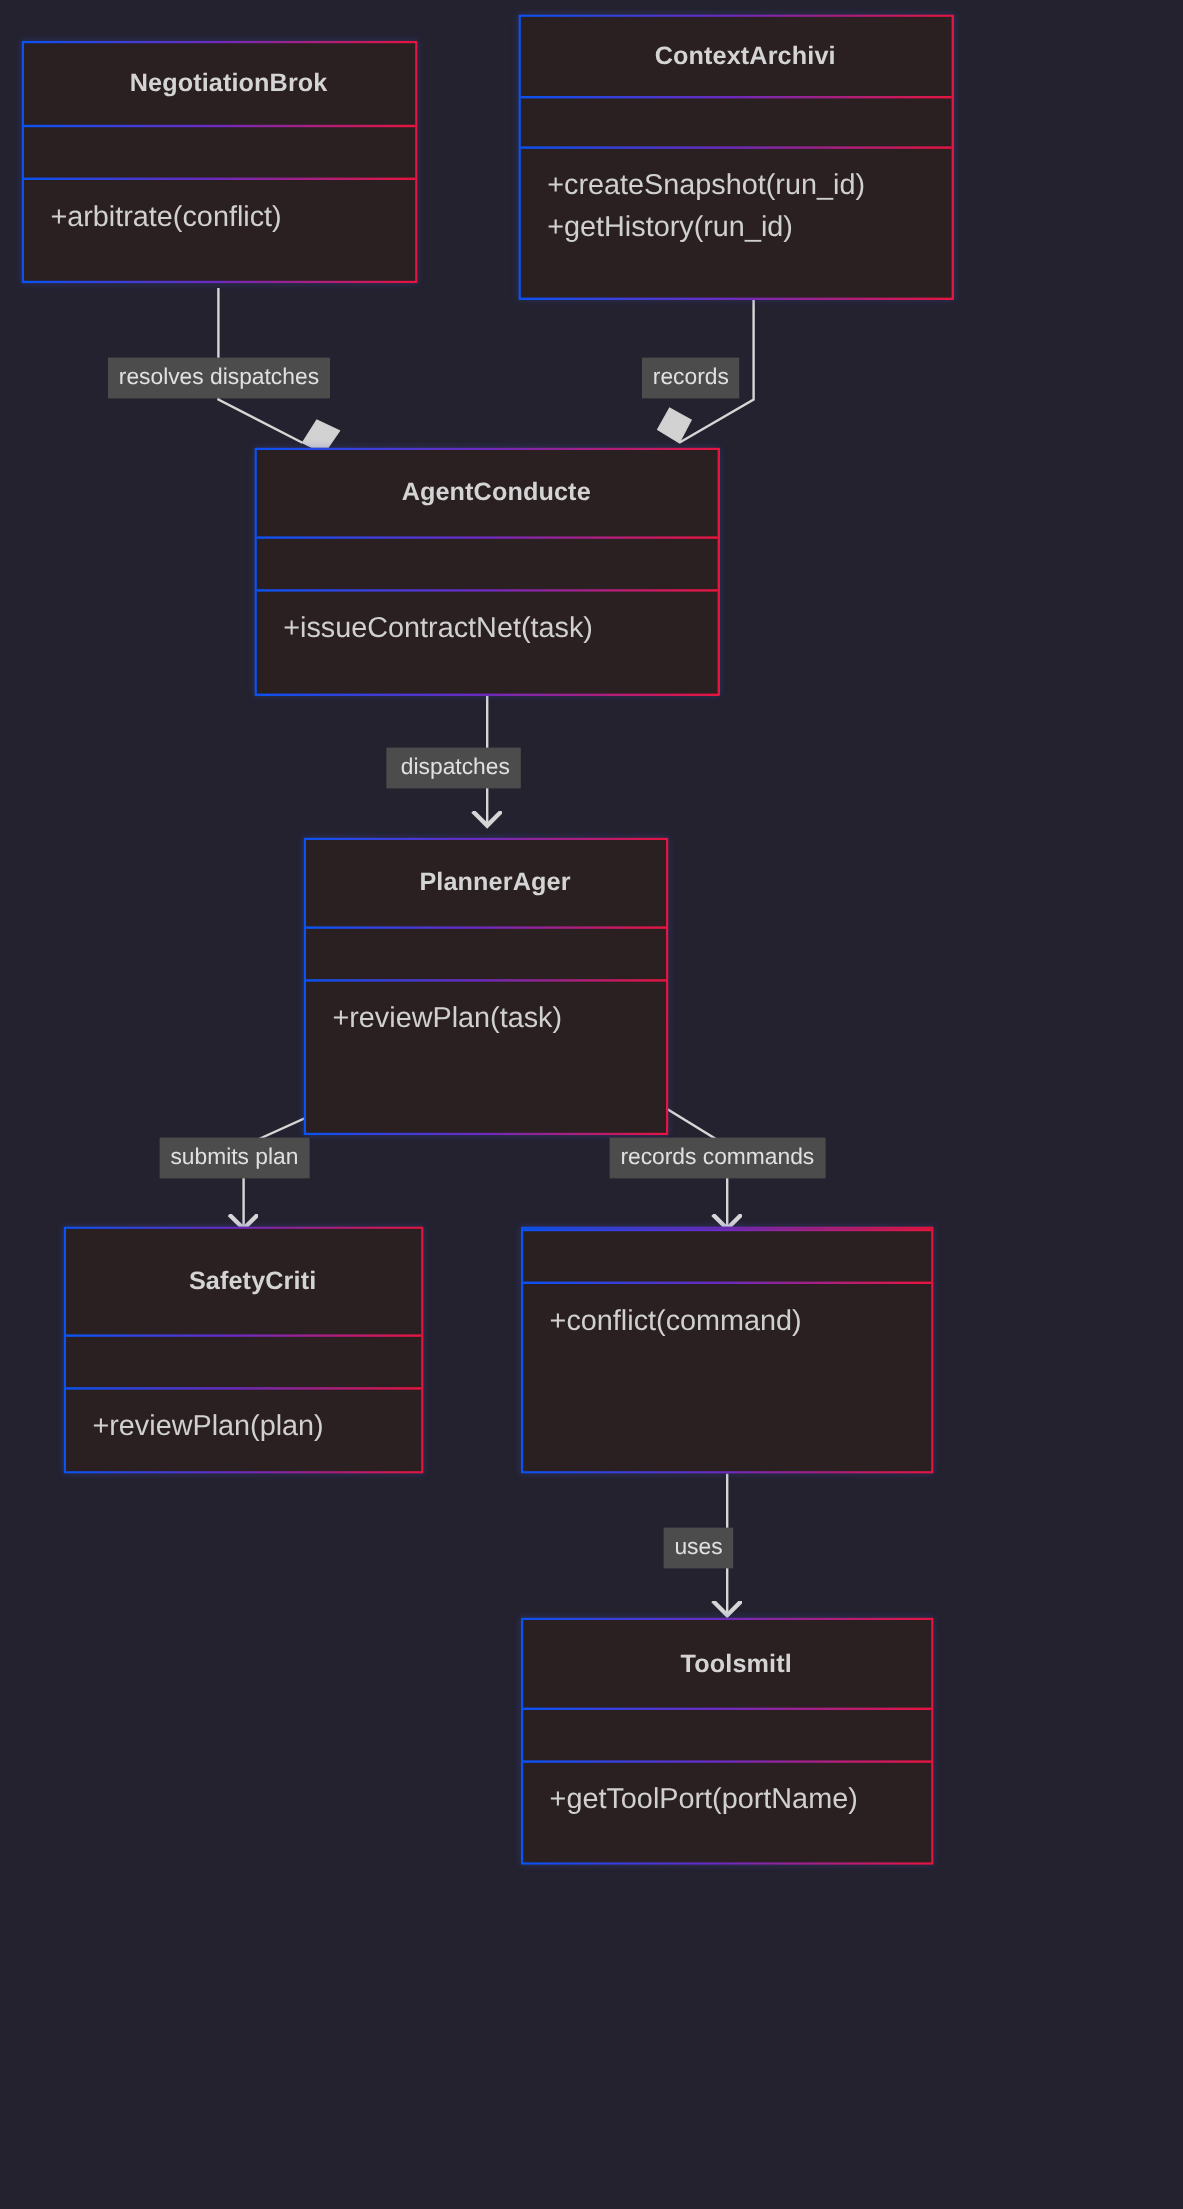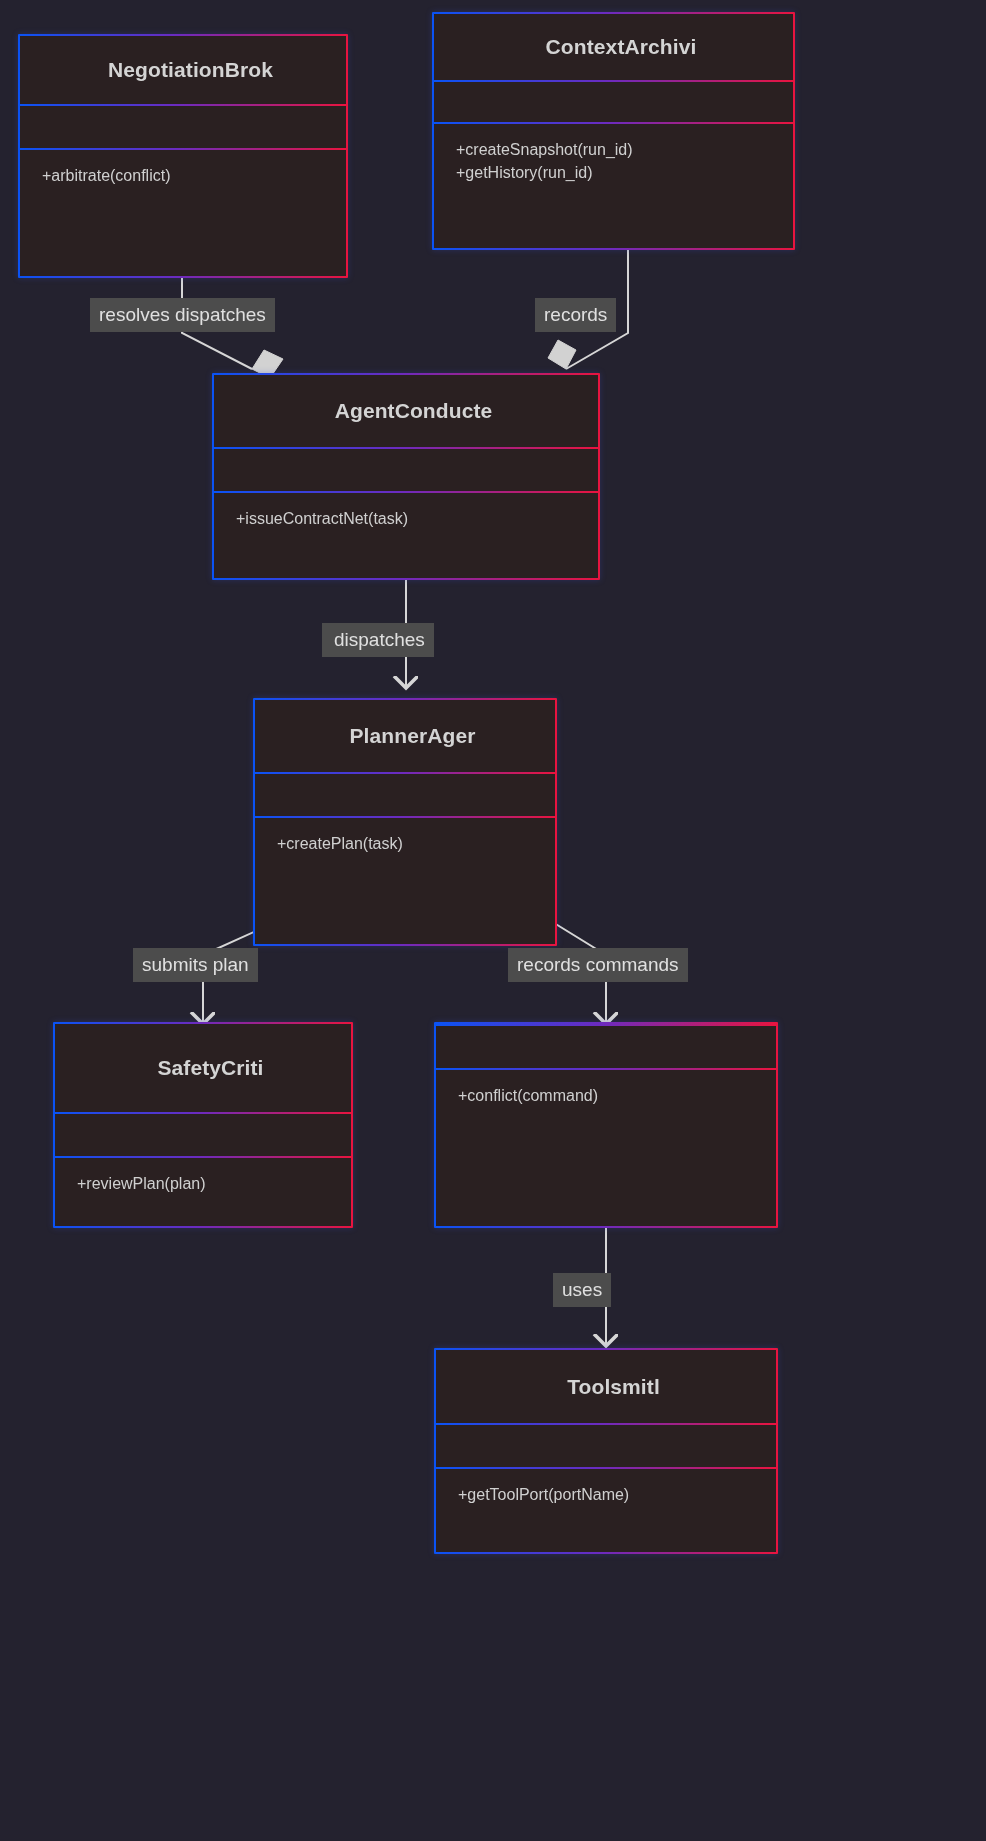--- a/index.html
+++ b/index.html
@@ -54,21 +54,21 @@
     background-image: linear-gradient(90deg, #0a53f5 0%, #6b2bc0 48%, #e8143f 100%);
   }
   .uml-attrs {
     flex: 0 0 auto;
   }
   .uml-methods {
     flex: 1 1 auto;
     padding: 14px 0 0 22px;
   }
   .uml-method {
-    font-size: 16px;
+    font-size: 24px;
     color: #d0d0d0;
     line-height: 1.45;
     white-space: nowrap;
     overflow: hidden;
   }
   
   .edge-svg {
     position: absolute;
     left: 0;
     top: 0;
@@ -107,21 +107,21 @@
 
     <line x1="406" y1="580" x2="406" y2="686" stroke="#d6d6d6" stroke-width="2" marker-end="url(#openArrow)"></line>
 
     <path d="M320,902 L203,955 L203,1022" stroke="#d6d6d6" stroke-width="2" fill="none" marker-end="url(#openArrow)"></path>
 
     <path d="M520,902 L606,955 L606,1022" stroke="#d6d6d6" stroke-width="2" fill="none" marker-end="url(#openArrow)"></path>
 
     <line x1="606" y1="1228" x2="606" y2="1344" stroke="#d6d6d6" stroke-width="2" marker-end="url(#openArrow)"></line>
   </svg>
 
-  <div class="uml-class" style="left:18px; top:34px; width:330px; height:244px;">
+  <div class="uml-class" style="left:18px; top:34px; width:330px; height:202px;">
     <div class="uml-inner">
       <div class="uml-title" style="height:68px;">NegotiationBrok</div>
       <div class="uml-sep"></div>
       <div class="uml-attrs" style="height:42px;"></div>
       <div class="uml-sep"></div>
       <div class="uml-methods">
         <div class="uml-method">+arbitrate(conflict)</div>
       </div>
     </div>
   </div>
@@ -151,21 +151,21 @@
     </div>
   </div>
 
   <div class="uml-class" style="left:253px; top:698px; width:304px; height:248px;">
     <div class="uml-inner">
       <div class="uml-title" style="height:72px;">PlannerAger</div>
       <div class="uml-sep"></div>
       <div class="uml-attrs" style="height:42px;"></div>
       <div class="uml-sep"></div>
       <div class="uml-methods">
-        <div class="uml-method">+createPlan(task)</div>
+        <div class="uml-method">+reviewPlan(task)</div>
       </div>
     </div>
   </div>
 
   <div class="uml-class" style="left:53px; top:1022px; width:300px; height:206px;">
     <div class="uml-inner">
       <div class="uml-title" style="height:88px;">SafetyCriti</div>
       <div class="uml-sep"></div>
       <div class="uml-attrs" style="height:42px;"></div>
       <div class="uml-sep"></div>

